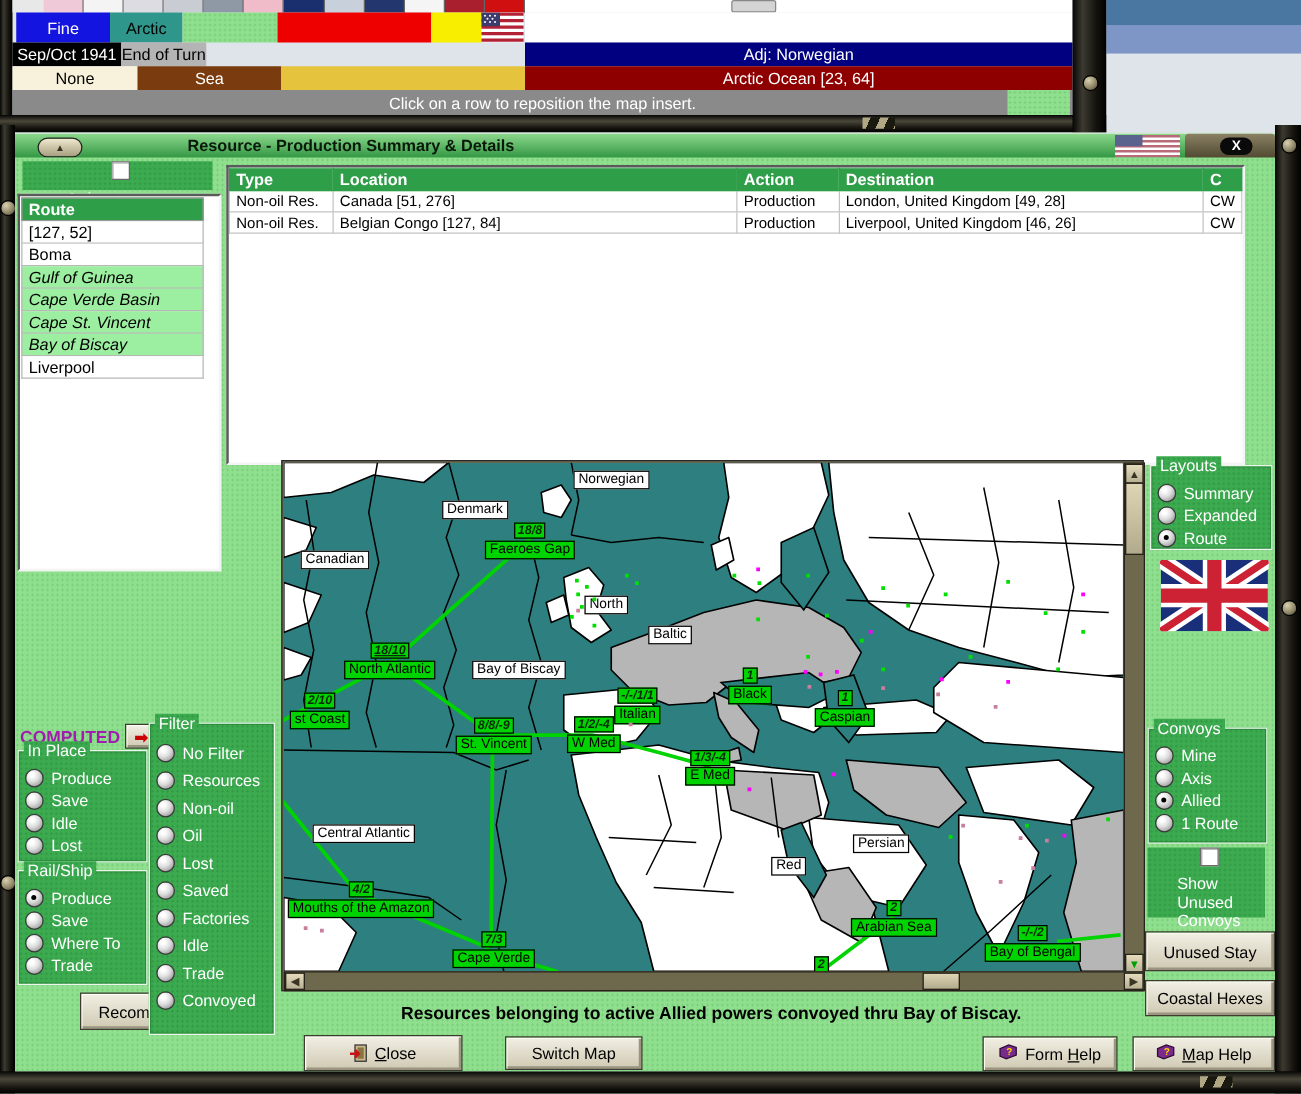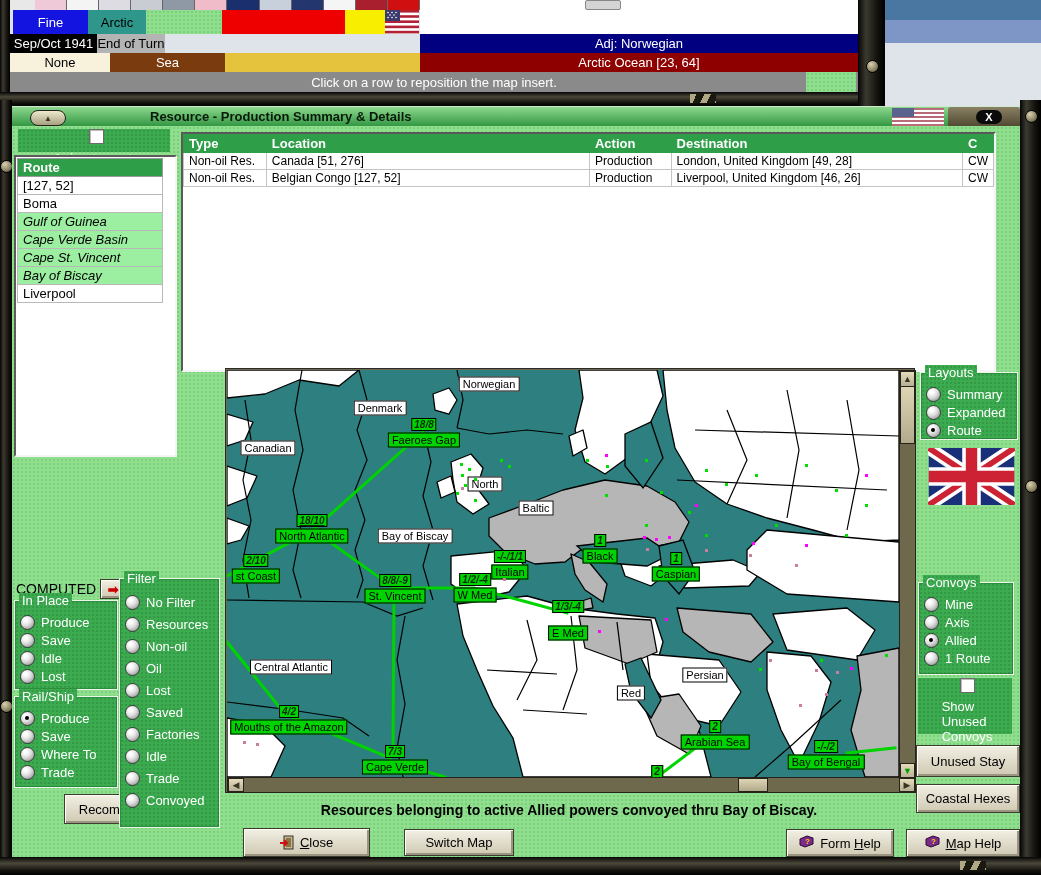--- a/index.html
+++ b/index.html
@@ -210,21 +210,21 @@
         <tbody id="table-body">
             <tr>
               <td>Non-oil Res.</td>
               <td>Canada [51, 276]</td>
               <td>Production</td>
               <td>London, United Kingdom [49, 28]</td>
               <td>CW</td>
             </tr>
             <tr>
               <td>Non-oil Res.</td>
-              <td>Belgian Congo [127, 52]</td>
+              <td>Belgian Congo [127, 84]</td>
               <td>Production</td>
               <td>Liverpool, United Kingdom [46, 26]</td>
               <td>CW</td>
             </tr>
           </tbody>
       </table>
     </div>
 
     <div class="abs" style="left:225px;top:268px;width:688px;height:423px;border:1px solid #2a2a2a;background:#6e684c;">
       <div class="abs" style="left:1px;top:1px;width:672px;height:407px;overflow:hidden;">
@@ -311,21 +311,21 @@
             <div class="map-badge" style="left: 84px; top: 156px; text-decoration: underline;">18/10</div>
             <div class="map-label sea" style="left: 187px; top: 165px;">Bay of Biscay</div>
             <div class="map-label convoy" style="left: 28px; top: 205px;">st Coast</div>
             <div class="map-badge" style="left: 28px; top: 196px;">2/10</div>
             <div class="map-label convoy" style="left: 167px; top: 225px;">St. Vincent</div>
             <div class="map-badge" style="left: 167px; top: 216px;">8/8/-9</div>
             <div class="map-label convoy" style="left: 247px; top: 224px;">W Med</div>
             <div class="map-badge" style="left: 247px; top: 215px;">1/2/-4</div>
             <div class="map-label convoy" style="left: 282px; top: 201px;">Italian</div>
             <div class="map-badge" style="left: 282px; top: 192px;">-/-/1/1</div>
-            <div class="map-label convoy" style="left: 340px; top: 262px;">E Med</div>
+            <div class="map-label convoy" style="left: 340px; top: 250px;">E Med</div>
             <div class="map-badge" style="left: 340px; top: 242px;">1/3/-4</div>
             <div class="map-label convoy" style="left: 372px; top: 185px;">Black</div>
             <div class="map-badge" style="left: 372px; top: 176px;">1</div>
             <div class="map-label convoy" style="left: 448px; top: 203px;">Caspian</div>
             <div class="map-badge" style="left: 448px; top: 194px;">1</div>
             <div class="map-label sea" style="left: 63px; top: 296px;">Central Atlantic</div>
             <div class="map-label sea" style="left: 403px; top: 322px;">Red</div>
             <div class="map-label convoy" style="left: 61px; top: 356px;">Mouths of the Amazon</div>
             <div class="map-badge" style="left: 61px; top: 347px;">4/2</div>
             <div class="map-label convoy" style="left: 167px; top: 396px;">Cape Verde</div>
@@ -398,21 +398,21 @@
       </div>
 
       <div class="sb" style="left:1px;top:408px;width:687px;height:14px;">
         <div class="sb-btn" style="left:0;top:0;width:14px;height:12px;">◀</div>
         <div class="sb-thumb" style="left:510px;top:0;width:28px;height:12px;"></div>
         <div class="sb-btn" style="left:671px;top:0;width:14px;height:12px;">▶</div>
       </div>
     </div>
 
     <div class="abs" style="left:16px;top:479px;height:20px;display:flex;align-items:center;gap:4px;">
-      <span style="font-weight:normal;font-size:14px;color:#000000;">COMPUTED</span>
+      <span style="font-weight:bold;font-size:14px;color:#a21caf;">COMPUTED</span>
       <span class="btn" style="position:relative;width:24px;height:18px;color:#cc0000;font-size:13px;font-weight:bold;">➡</span>
     </div>
 
     <div class="grp pspeckle" style="left:14px;top:500px;width:102px;height:88px;">
       <div class="grp-title pspeckle">In Place</div>
       <div class="grp-body">
           <label class="radio-row">
             <span class="radio"></span>
             <span>Produce</span>
           </label>

